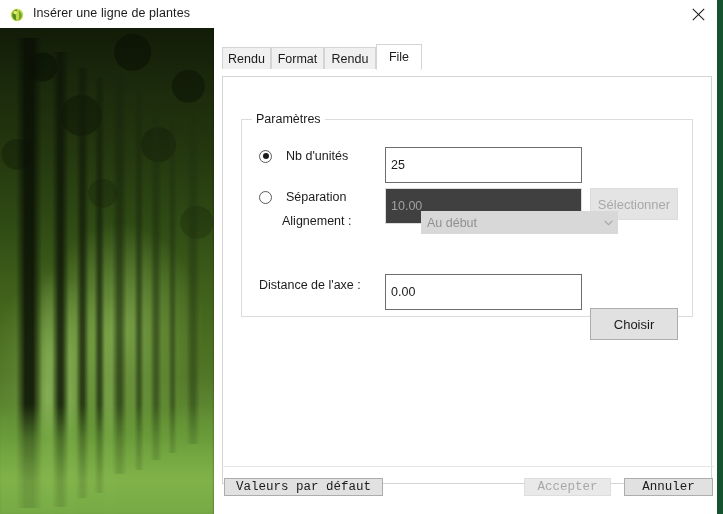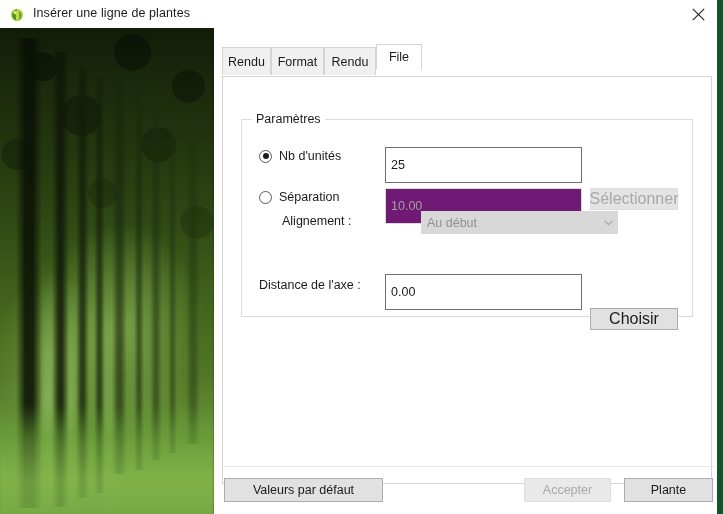--- a/index.html
+++ b/index.html
@@ -180,21 +180,21 @@
 
   
   .tabstrip {
     position: absolute;
     left: 8px; top: 16px;
     height: 25px;
   }
   .tab {
     position: absolute;
     top: 3px;
-    height: 28px;
+    height: 22px;
     background: #f0f0f0;
     border: 1px solid #d4d4d4;
     border-bottom: none;
     font-size: 12.5px;
     color: #1b1b1b;
     display: flex;
     align-items: center;
     justify-content: center;
     box-sizing: border-box;
     cursor: default;
@@ -254,21 +254,21 @@
   }
   .radio-mark.checked::after {
     content: "";
     position: absolute;
     left: 2.5px; top: 2.5px;
     width: 6px; height: 6px;
     border-radius: 50%;
     background: #1b1b1b;
   }
   .radio-label {
-    margin-left: 7px;
+    margin-left: 14px;
     font-size: 12.5px;
     color: #1b1b1b;
     white-space: nowrap;
   }
 
   .field-label {
     position: absolute;
     font-size: 12.5px;
     color: #1b1b1b;
     white-space: nowrap;
@@ -284,21 +284,21 @@
     font-family: "Liberation Sans", sans-serif;
     font-size: 12.5px;
     color: #1b1b1b;
     padding: 0 0 0 5px;
     line-height: 21px;
     outline: none;
   }
   .textbox.disabled {
     border: 1px solid #dcdcdc;
     color: #a0a0a0;
-    background: #701a75;
+    background: #404040;
   }
 
   
   .combobox {
     position: absolute;
     height: 23px;
     background: #d8d8d8;
     border: 1px solid #d8d8d8;
     box-sizing: border-box;
     display: flex;
@@ -315,26 +315,26 @@
   .combobox .cb-arrow {
     width: 18px;
     display: flex;
     align-items: center;
     justify-content: center;
   }
 
   
   .btn {
     position: absolute;
-    height: 22px;
+    height: 32px;
     background: #e1e1e1;
     border: 1px solid #adadad;
     box-sizing: border-box;
     font-family: "Liberation Sans", sans-serif;
-    font-size: 16px;
+    font-size: 13px;
     color: #1b1b1b;
     display: flex;
     align-items: center;
     justify-content: center;
     cursor: default;
     white-space: nowrap;
   }
   .btn.disabled {
     background: #e4e4e4;
     border: 1px solid #dcdcdc;
@@ -343,32 +343,32 @@
 
   
   .bottom-sep {
     position: absolute;
     left: 222px; top: 466px;
     width: 492px; height: 1px;
     background: #e6e6e6;
   }
   .footer-btn {
     position: absolute;
-    height: 24px;
+    height: 18px;
     background: #e1e1e1;
     border: 1px solid #adadad;
     box-sizing: border-box;
     font-size: 12.5px;
     color: #1b1b1b;
     display: flex;
     align-items: center;
     justify-content: center;
     cursor: default;
     white-space: nowrap;
-    font-family: Liberation Sans, sans-serif;
+    font-family: Liberation Mono, monospace;
   }
   .footer-btn.disabled {
     background: #e9e9e9;
     border: 1px solid #dedede;
     color: #a8a8a8;
   }
 </style>
 </head>
 <body>
 
@@ -445,15 +445,15 @@
 
     </div>
   </div>
 
   <div class="bottom-sep"></div>
 
   <div class="footer-btn" style="left:224px; top:478px; width:159px;">Valeurs par défaut</div>
 
   <div class="footer-btn disabled" style="left:524px; top:478px; width:87px;">Accepter</div>
 
-  <div class="footer-btn" style="left:624px; top:478px; width:89px;">Plante</div>
+  <div class="footer-btn" style="left:624px; top:478px; width:89px;">Annuler</div>
 
 </div>
 
 </body></html>

